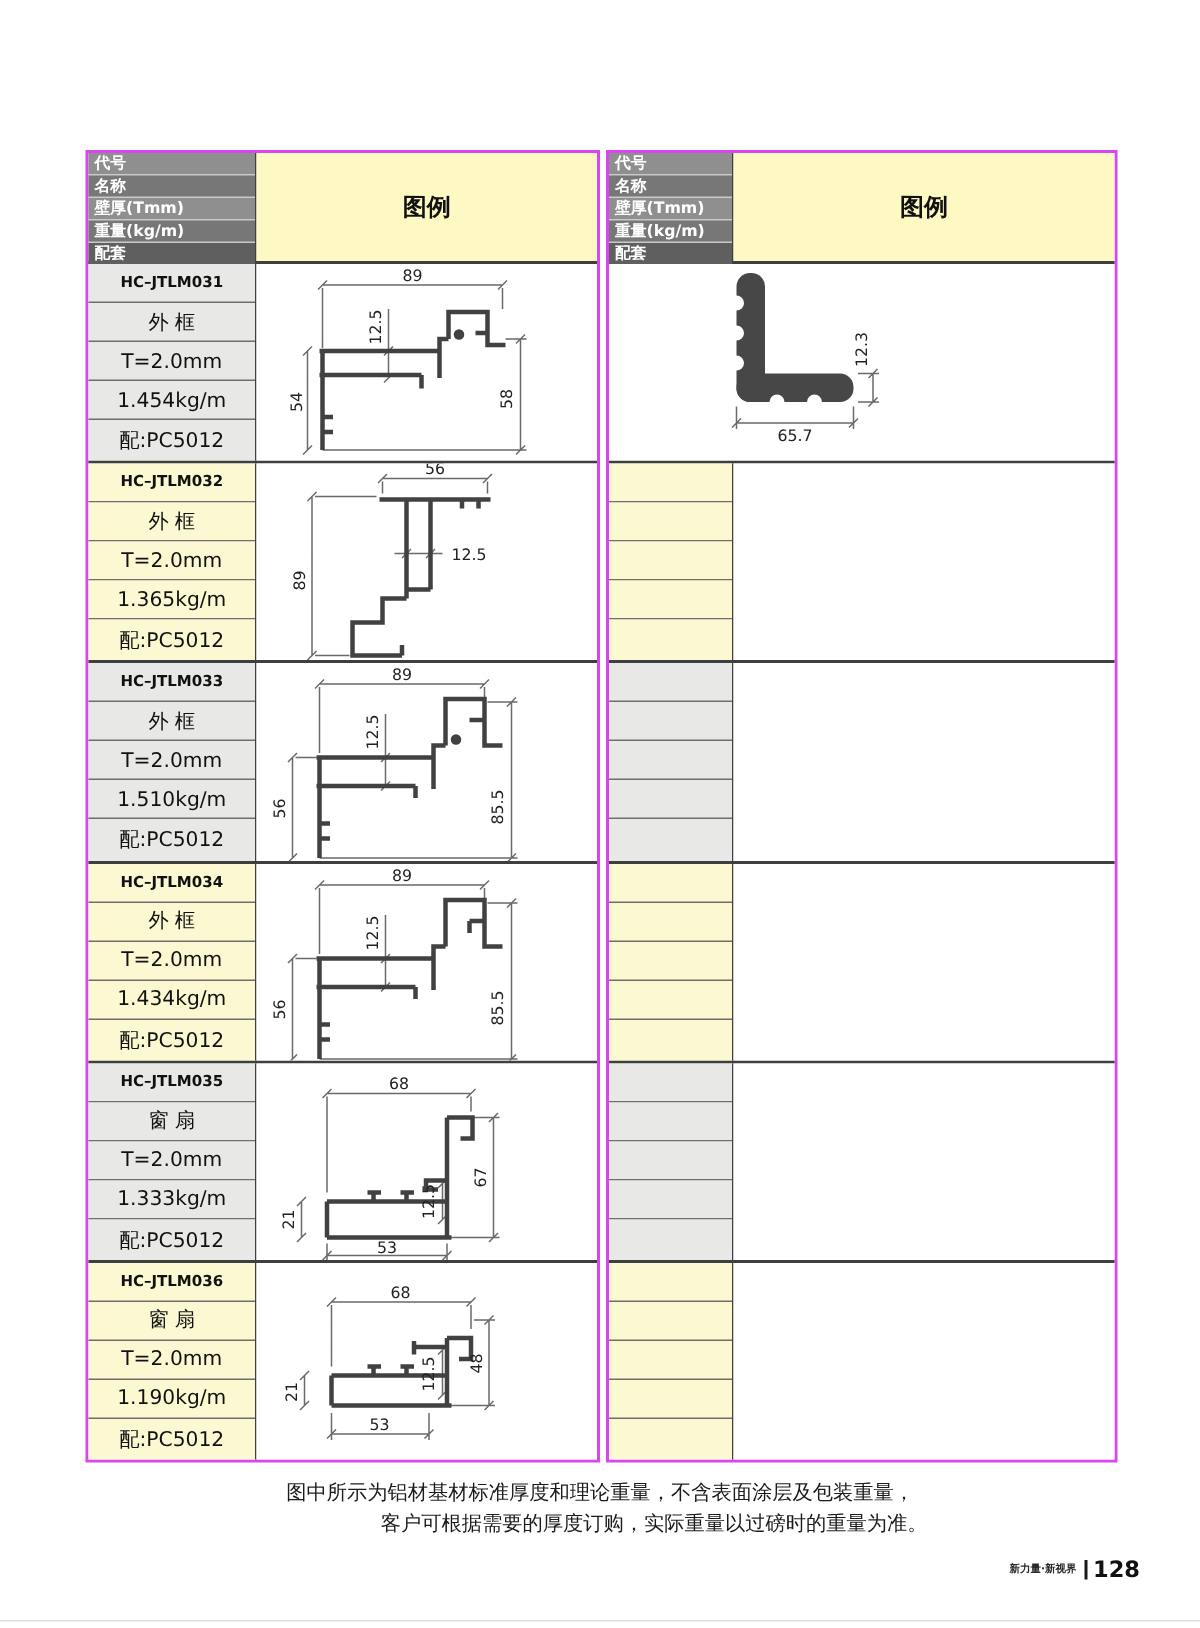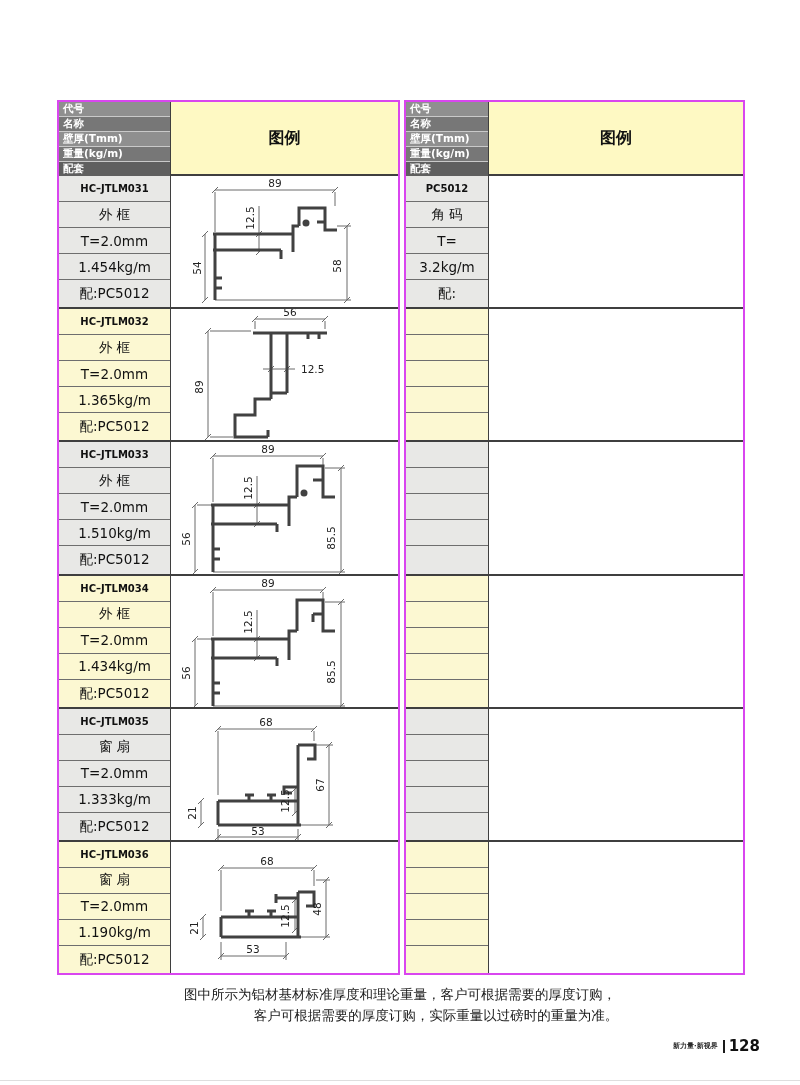--- a/index.html
+++ b/index.html
@@ -230,26 +230,34 @@
       <div class="hdr-row">代号</div>
       <div class="hdr-row">名称</div>
       <div class="hdr-row">壁厚(Tmm)</div>
       <div class="hdr-row">重量(kg/m)</div>
       <div class="hdr-row">配套</div>
     </div>
     <div class="legend">图例</div>
   </div>
 
   <div class="block bg-gray">
-    <div class="labels">
-      <div class="cell code">PC5012</div>
-      <div class="cell name">角码</div>
-      <div class="cell">T=</div>
-      <div class="cell">3.2kg/m</div>
-      <div class="cell match">配:</div>
+    <div class="diagram">
+      <svg width="255" height="131" viewBox="0 0 255 131">
+        <rect class="solid" x="85" y="6" width="19" height="86" rx="9"></rect>
+        <rect class="solid" x="85" y="73" width="78" height="19" rx="9"></rect>
+        <circle class="notch" cx="85" cy="26" r="5"></circle>
+        <circle class="notch" cx="85" cy="46" r="5"></circle>
+        <circle class="notch" cx="85" cy="66" r="5"></circle>
+        <circle class="notch" cx="112" cy="92" r="5"></circle>
+        <circle class="notch" cx="137" cy="92" r="5"></circle>
+        <path class="dim" d="M85,106 H163 M85,95 V110 M163,95 V110 M82,109 l6,-6 M160,109 l6,-6
+          M176,73 V92 M166,73 H180 M166,92 H180 M173,76 l6,-6 M173,95 l6,-6"></path>
+        <text x="124" y="118" text-anchor="middle">65.7</text>
+        <text x="172" y="57" text-anchor="middle" transform="rotate(-90 172 57)">12.3</text>
+      </svg>
     </div>
   </div>
 
   <div class="block bg-yellow">
     <div class="labels">
       <div class="cell"></div>
       <div class="cell"></div>
       <div class="cell"></div>
       <div class="cell"></div>
       <div class="cell match"></div>
@@ -291,21 +299,21 @@
       <div class="cell"></div>
       <div class="cell"></div>
       <div class="cell"></div>
       <div class="cell"></div>
       <div class="cell match"></div>
     </div>
     <div class="diagram"></div>
   </div>
 </div>
 
-<div class="note" id="note1">图中所示为铝材基材标准厚度和理论重量，客户可根据需要的厚度订购，</div>
+<div class="note" id="note1">图中所示为铝材基材标准厚度和理论重量，不含表面涂层及包装重量，</div>
 <div class="note" id="note2">客户可根据需要的厚度订购，实际重量以过磅时的重量为准。</div>
 
 <div class="pageinfo">
   <span class="slogan">新力量·新视界</span>
   <span class="pagebar"></span>
   <span class="pagenum">128</span>
 </div>
 
 <div class="bottom-edge"></div>
 

